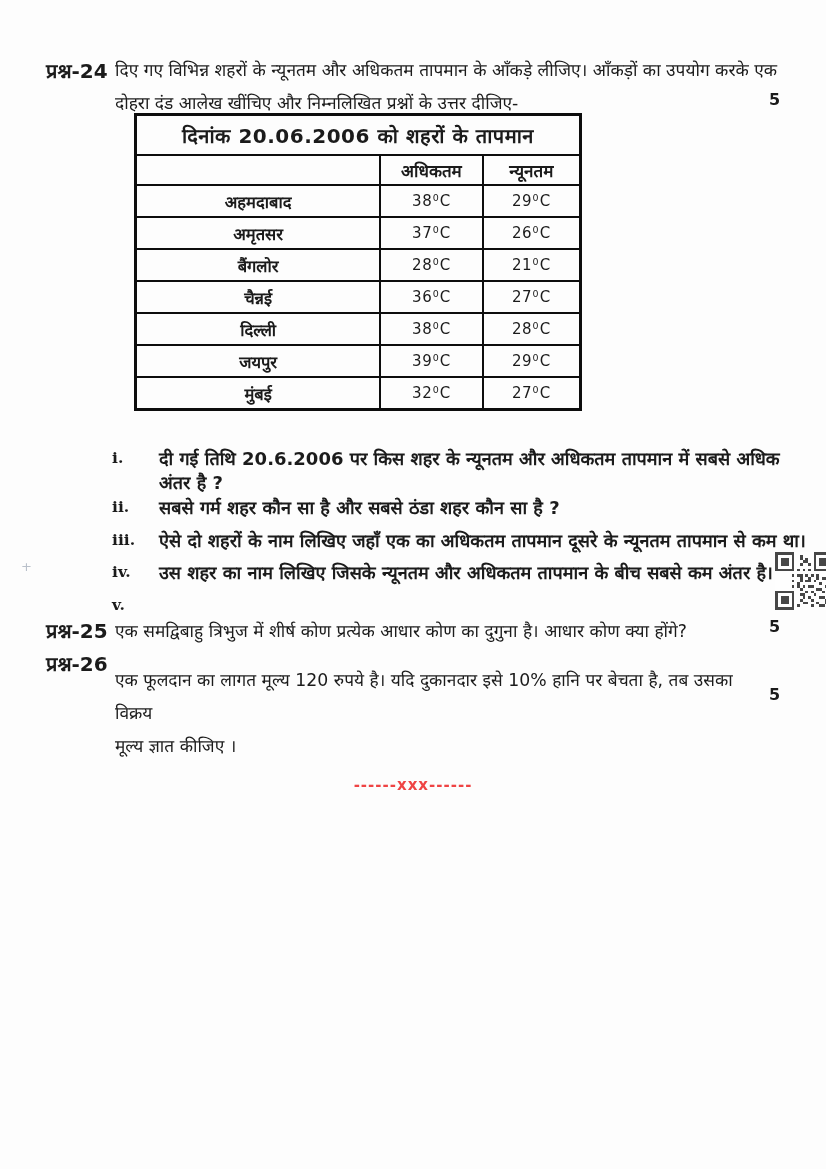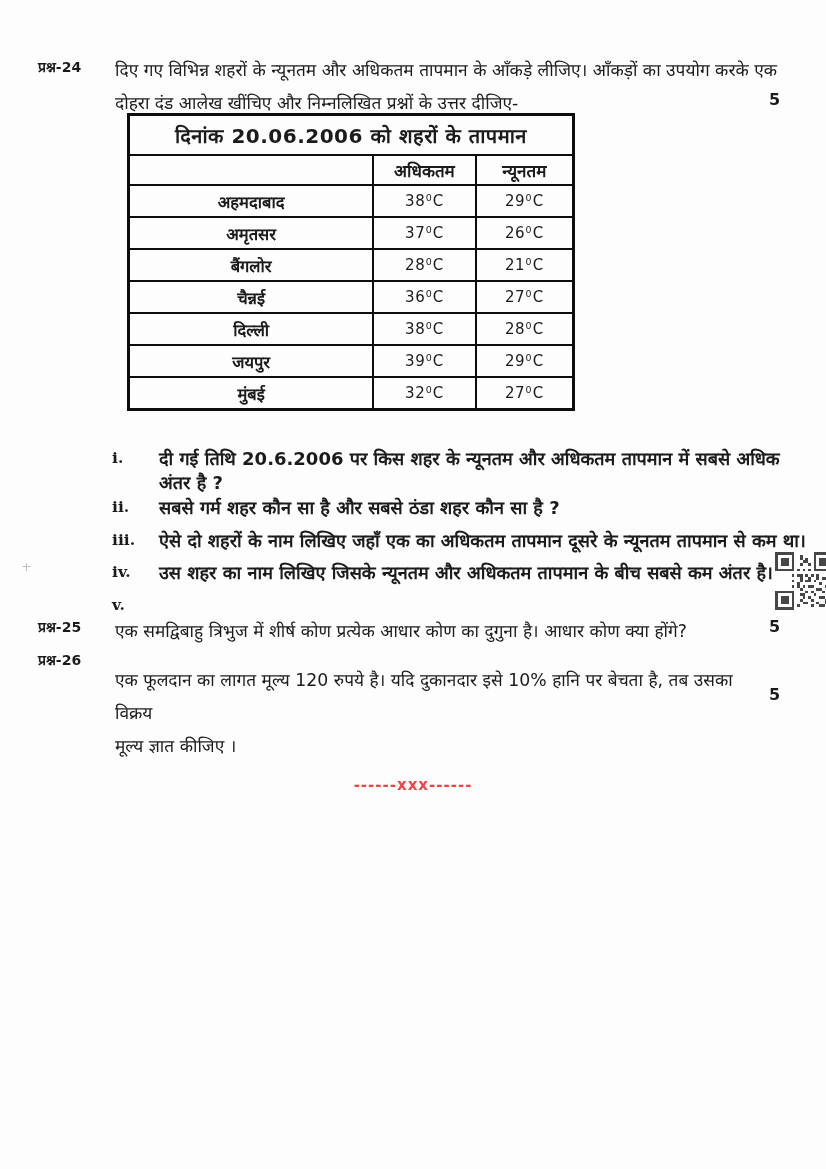--- a/index.html
+++ b/index.html
@@ -11,23 +11,23 @@
     background: #fdfdfd;
     overflow: hidden;
     font-family: "DejaVu Sans", sans-serif;
     color: #1b1b1b;
     -webkit-font-smoothing: antialiased;
   }
   .abs { position: absolute; }
 
   
   .q-label {
-    left: 38px;
+    left: 46px;
     width: 68px;
-    font-size: 14px;
+    font-size: 20px;
     font-weight: 700;
     white-space: nowrap;
   }
   .q-text {
     left: 115px;
     width: 692px;
     font-size: 17.3px;
     font-weight: 400;
     line-height: 33px;
   }
@@ -43,21 +43,21 @@
     border-collapse: collapse;
     width: 448px;
     background: #fdfdfd;
   }
   table.temp th, table.temp td {
     border: 2px solid #0d0d0d;
     padding: 0 4px;
     text-align: center;
     vertical-align: middle;
   }
-  table.temp { border: 3px solid #0d0d0d; }
+  table.temp { border: 3px solid #0d0d0d; margin-left: 7px; }
   .t-title {
     font-size: 20px;
     font-weight: 700;
     height: 38px;
     letter-spacing: 0.5px;
   }
   .t-head { height: 30px; font-size: 17px; font-weight: 700; }
   .col-city { width: 55%; }
   .col-max  { width: 23%; }
   .col-min  { width: 22%; }

